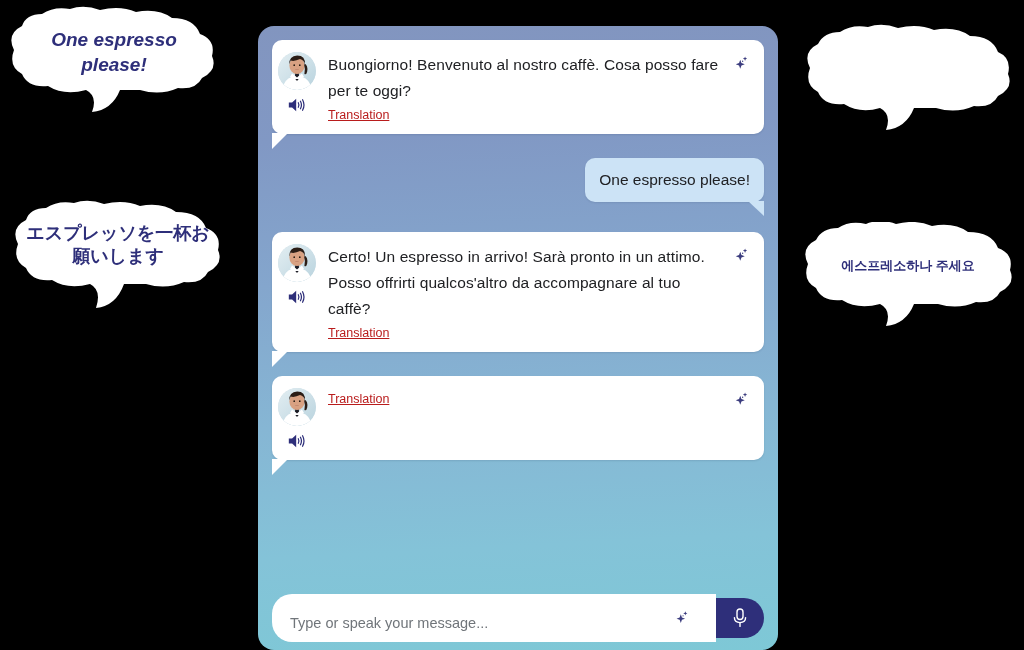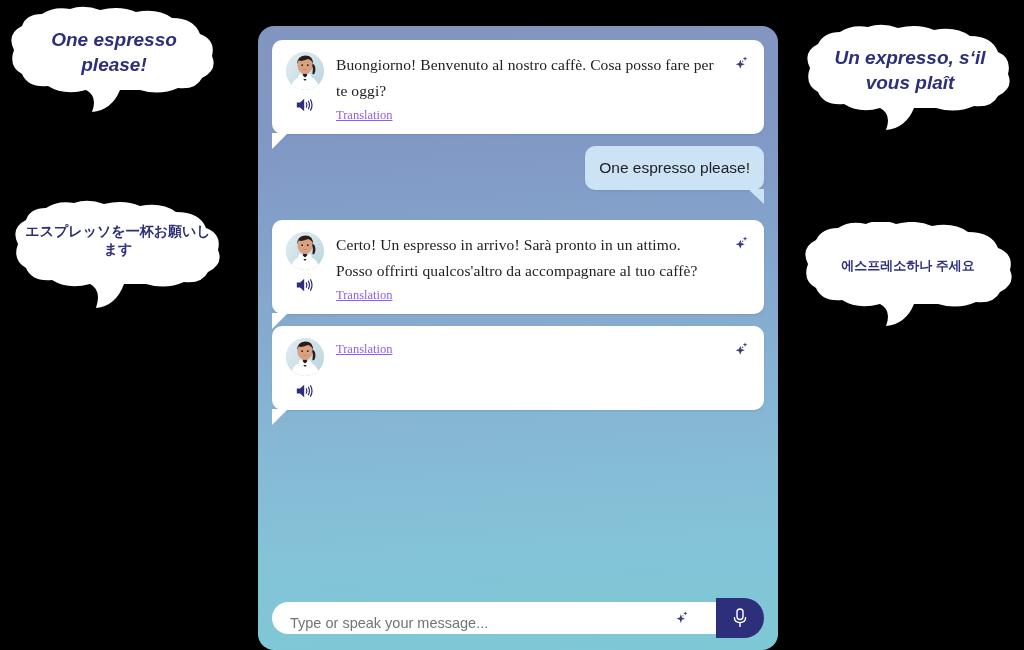--- a/index.html
+++ b/index.html
@@ -33,24 +33,23 @@
     bottom: 64px;
     padding: 14px 14px 4px 14px;
     box-sizing: border-box;
   }
 
   
   .msg-bot {
     position: relative;
     background: #ffffff;
     border-radius: 10px;
-    margin: 0 0 12px 0;
-    padding: 12px 44px 10px 12px;
+    margin: 0 0 24px 0;
+    padding: 12px 44px 10px 4px;
     box-shadow: 0 1px 2px rgba(20,30,60,0.12);
-    font-family: Liberation Serif, serif;
   }
   .msg-bot::after {
     content: "";
     position: absolute;
     left: 0px;
     bottom: -15px;
     width: 0; height: 0;
     border-left: 16px solid #ffffff;
     border-bottom: 16px solid transparent;
   }
@@ -79,21 +78,21 @@
   .bot-body { flex: 1 1 auto; padding-left: 10px; min-width: 0; }
   .bot-text {
     color: #202124;
     font-size: 15.5px;
     line-height: 26px;
     letter-spacing: 0.1px;
   }
   .translation-link {
     display: inline-block;
     margin-top: 2px;
-    color: #8b5cf6;
+    color: #b91c1c;
     font-size: 12.5px;
     line-height: 18px;
     text-decoration: underline;
     cursor: pointer;
   }
   .sparkle-tr {
     position: absolute;
     right: 14px;
     top: 14px;
     width: 18px; height: 18px;
@@ -138,21 +137,21 @@
   }
   .input-shell {
     position: relative;
     flex: 1 1 auto;
     height: 40px;
     display: flex;
     align-items: center;
   }
   .input-field {
     flex: 1 1 auto;
-    height: 32px;
+    height: 48px;
     background: #ffffff;
     border: none;
     outline: none;
     border-radius: 20px 0 0 20px;
     padding: 9px 38px 0 18px;
     font-family: "Liberation Sans", sans-serif;
     font-size: 14.5px;
     color: #3c4043;
     box-sizing: border-box;
   }
@@ -203,21 +202,21 @@
   }
   .callout-cjk .cloud-text {
     font-weight: bold;
     font-size: 19px;
   }
 
   #callout-espresso { left: 8px;  top: 6px;   width: 212px; height: 108px; }
   #callout-espresso .cloud-text { padding: 22px 16px 0 16px; }
 
   #callout-japanese { left: 10px; top: 200px; width: 216px; height: 110px; }
-  #callout-japanese .cloud-text { padding: 22px 12px 0 12px; font-size: 14px; }
+  #callout-japanese .cloud-text { padding: 22px 12px 0 12px; font-size: 18px; font-family: Liberation Serif, serif; }
 
   #callout-french  { left: 806px; top: 24px;  width: 208px; height: 108px; }
   #callout-french .cloud-text { padding: 22px 12px 0 12px; }
 
   #callout-korean  { left: 800px; top: 222px; width: 216px; height: 106px; }
   #callout-korean .cloud-text { padding: 36px 10px 0 10px; font-size: 13px; }
 </style>
 </head>
 <body>
 
@@ -234,21 +233,20 @@
     <svg class="cloud-svg" viewBox="0 0 216 110" preserveAspectRatio="none">
       <path fill="#ffffff" d="M36 8 Q48 0 64 3 Q78 -2 94 4 Q114 -1 130 6 Q152 2 166 12 Q190 12 196 28 Q212 34 208 50 Q214 64 198 72 Q192 84 174 82 Q156 90 136 84 L114 84 Q106 106 86 108 Q92 90 80 84 Q58 90 42 80 Q22 82 16 68 Q2 60 8 44 Q0 28 16 20 Q20 8 36 8 Z"></path>
     </svg>
     <span class="cloud-text">エスプレッソを一杯お願いします</span>
   </div>
 
   <div class="callout callout-latin" id="callout-french">
     <svg class="cloud-svg" viewBox="0 0 208 108" preserveAspectRatio="none">
       <path fill="#ffffff" d="M34 8 Q46 0 62 3 Q76 -2 92 4 Q112 -1 128 6 Q150 2 164 12 Q186 12 192 28 Q206 34 202 50 Q208 64 192 72 Q186 84 168 82 Q150 90 130 84 L108 84 Q100 104 80 106 Q86 90 74 84 Q54 90 38 80 Q18 82 12 68 Q-2 60 4 44 Q-4 28 12 20 Q18 8 34 8 Z"></path>
     </svg>
-    <span class="cloud-text">Un expresso, s‘il vous plaît</span>
   </div>
 
   <div class="callout callout-cjk" id="callout-korean">
     <svg class="cloud-svg" viewBox="0 0 216 106" preserveAspectRatio="none">
       <path fill="#ffffff" d="M38 6 Q50 -2 66 2 Q80 -4 96 2 Q116 -3 132 4 Q154 0 168 10 Q192 10 198 26 Q214 32 210 48 Q216 62 200 70 Q194 82 176 80 Q158 88 138 82 L114 82 Q106 102 86 104 Q92 88 80 82 Q58 88 42 78 Q22 80 16 66 Q2 58 8 42 Q0 26 16 18 Q22 6 38 6 Z"></path>
     </svg>
     <span class="cloud-text">에스프레소하나 주세요</span>
   </div>
 
   <div class="chat-panel">

